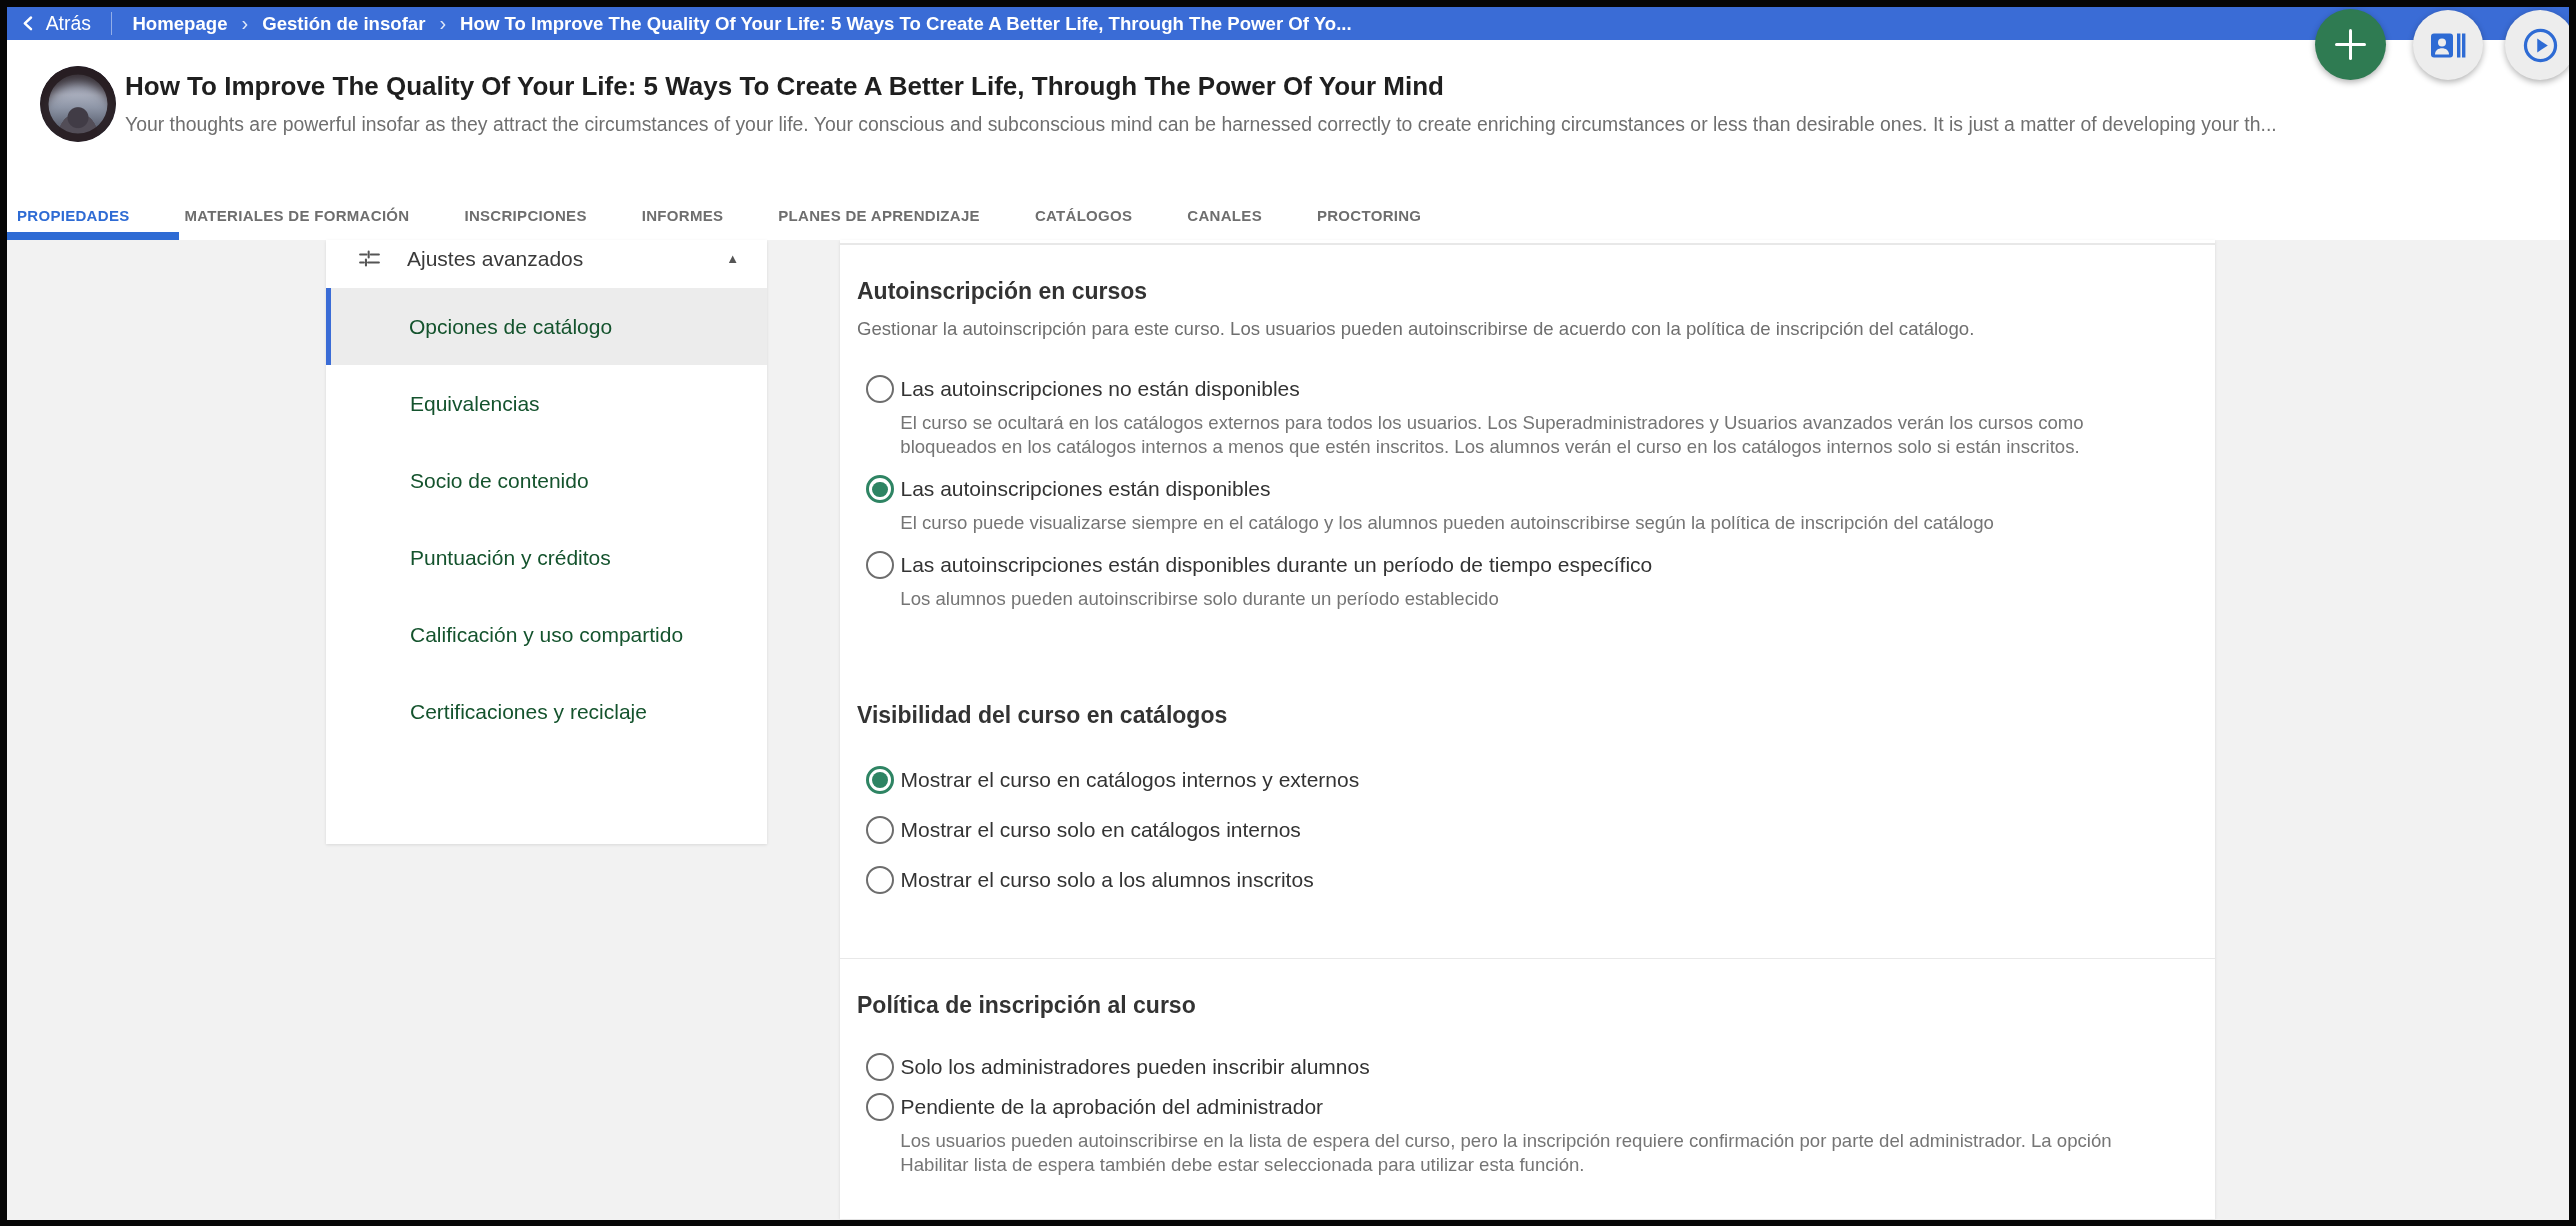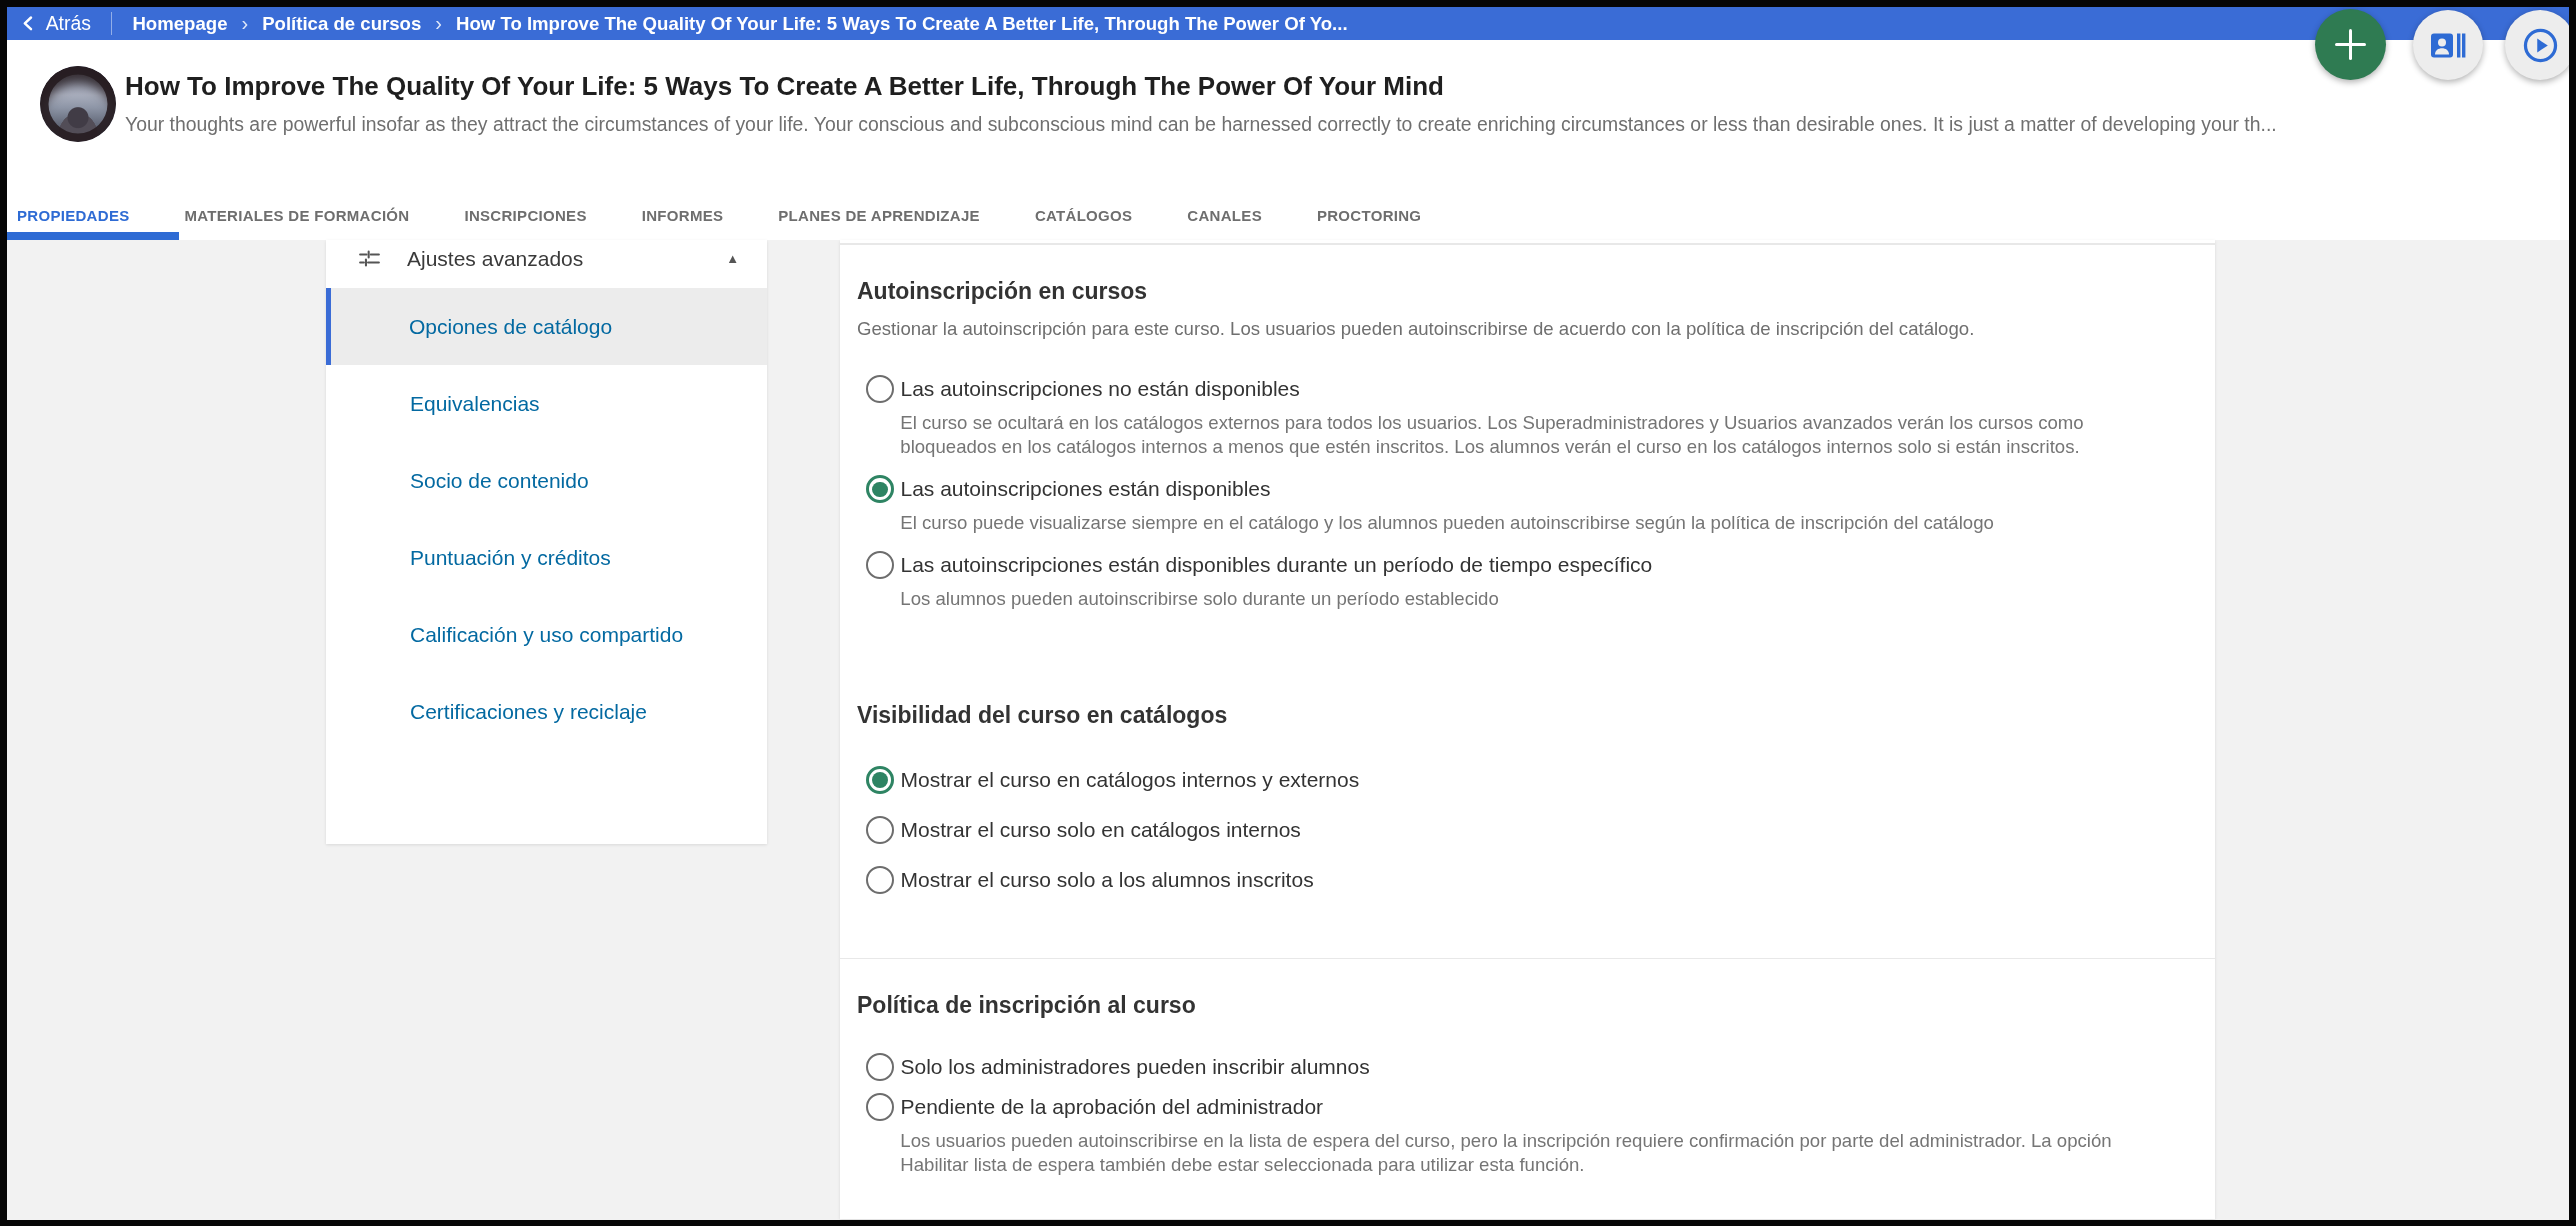--- a/index.html
+++ b/index.html
@@ -43,21 +43,21 @@
   .tab-underline{position:absolute;left:0;bottom:0;width:172px;height:7.7px;background:#2e6bd4;}
 
   
   .content{position:relative;height:979px;background:#f2f2f2;}
 
   
   .sidebar{position:absolute;left:319px;top:0;width:441px;height:604px;background:#fff;box-shadow:0 0.8px 3.1px rgba(0,0,0,.10);overflow:hidden;}
   .side-header{display:flex;align-items:center;height:59px;margin-top:-11px;padding:0 28px 0 31px;cursor:pointer;}
   .side-header .label{flex:1;margin-left:25px;font-size:21px;color:#3a3a3a;}
   .caret-up{font-size:13px;color:#555;}
-  .side-item{height:77px;display:flex;align-items:center;padding-left:84px;font-size:21px;color:#0369a1;cursor:pointer;box-sizing:border-box;}
+  .side-item{height:77px;display:flex;align-items:center;padding-left:84px;font-size:21px;color:#14532d;cursor:pointer;box-sizing:border-box;}
   .side-item.selected{background:#ececec;border-left:5.4px solid #3a6cd6;padding-left:78px;}
 
   
   .panel{position:absolute;left:833px;top:0;width:1375px;height:979px;background:#fff;box-shadow:0 0.8px 3.1px rgba(0,0,0,.10);overflow:hidden;}
   .scroll-divider{height:3.1px;border-bottom:1.5px solid #e8e8e8;}
   .section{padding:33px 31px 42px 17px;}
   .section.bordered{border-top:1.5px solid #e8e8e8;}
   .sec-title{margin:0;font-size:23px;font-weight:700;color:#333;}
   .sec-sub{margin:11px 0 0;font-size:18.6px;color:#6f6f6f;line-height:1.35;}
   .options{margin-top:37px;}
@@ -82,21 +82,21 @@
         <svg width="18.6" height="18.6" viewBox="0 0 24 24">
             <path d="M15.5 4.5 L7.5 12 L15.5 19.5" fill="none" stroke="#fff" stroke-width="3.2" stroke-linecap="round" stroke-linejoin="round"></path>
           </svg>
       </span>
       <span>Atrás</span>
     </div>
     <div class="vsep"></div>
     <nav class="breadcrumb">
       <span class="crumb">Homepage</span>
       <span class="bc-sep">›</span>
-      <span class="crumb">Política de cursos</span>
+      <span class="crumb">Gestión de insofar</span>
       <span class="bc-sep">›</span>
       <span class="crumb current">How To Improve The Quality Of Your Life: 5 Ways To Create A Better Life, Through The Power Of Yo...</span>
     </nav>
   </div>
 
   <div class="fab fab-add">
     <span class="plus"></span>
   </div>
   <div class="fab fab-light fab-card">
     <span style="display:flex;">

